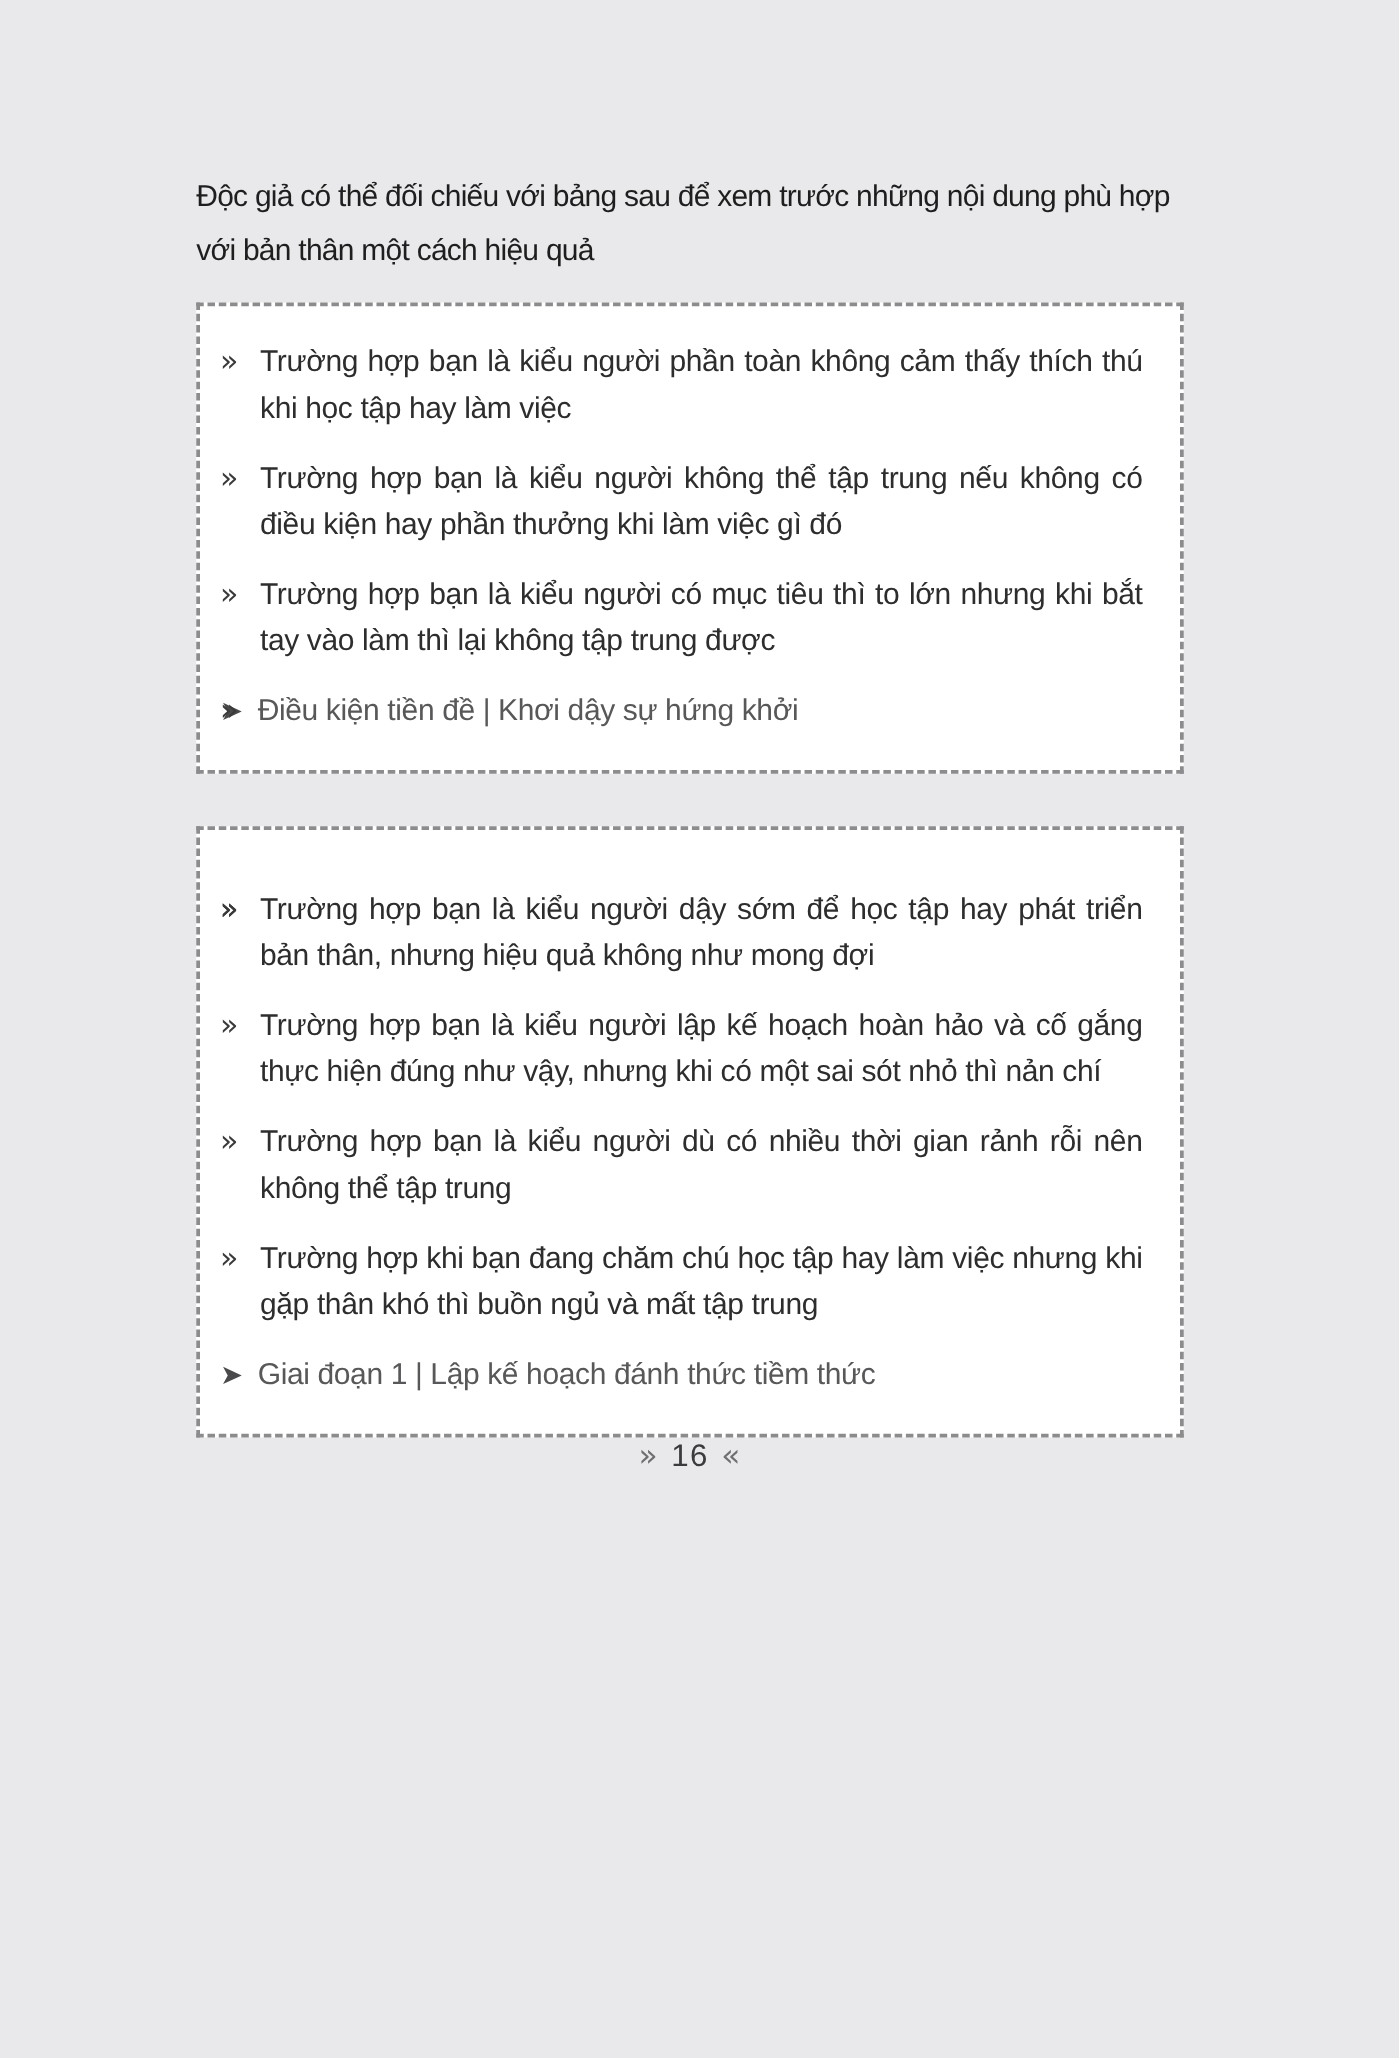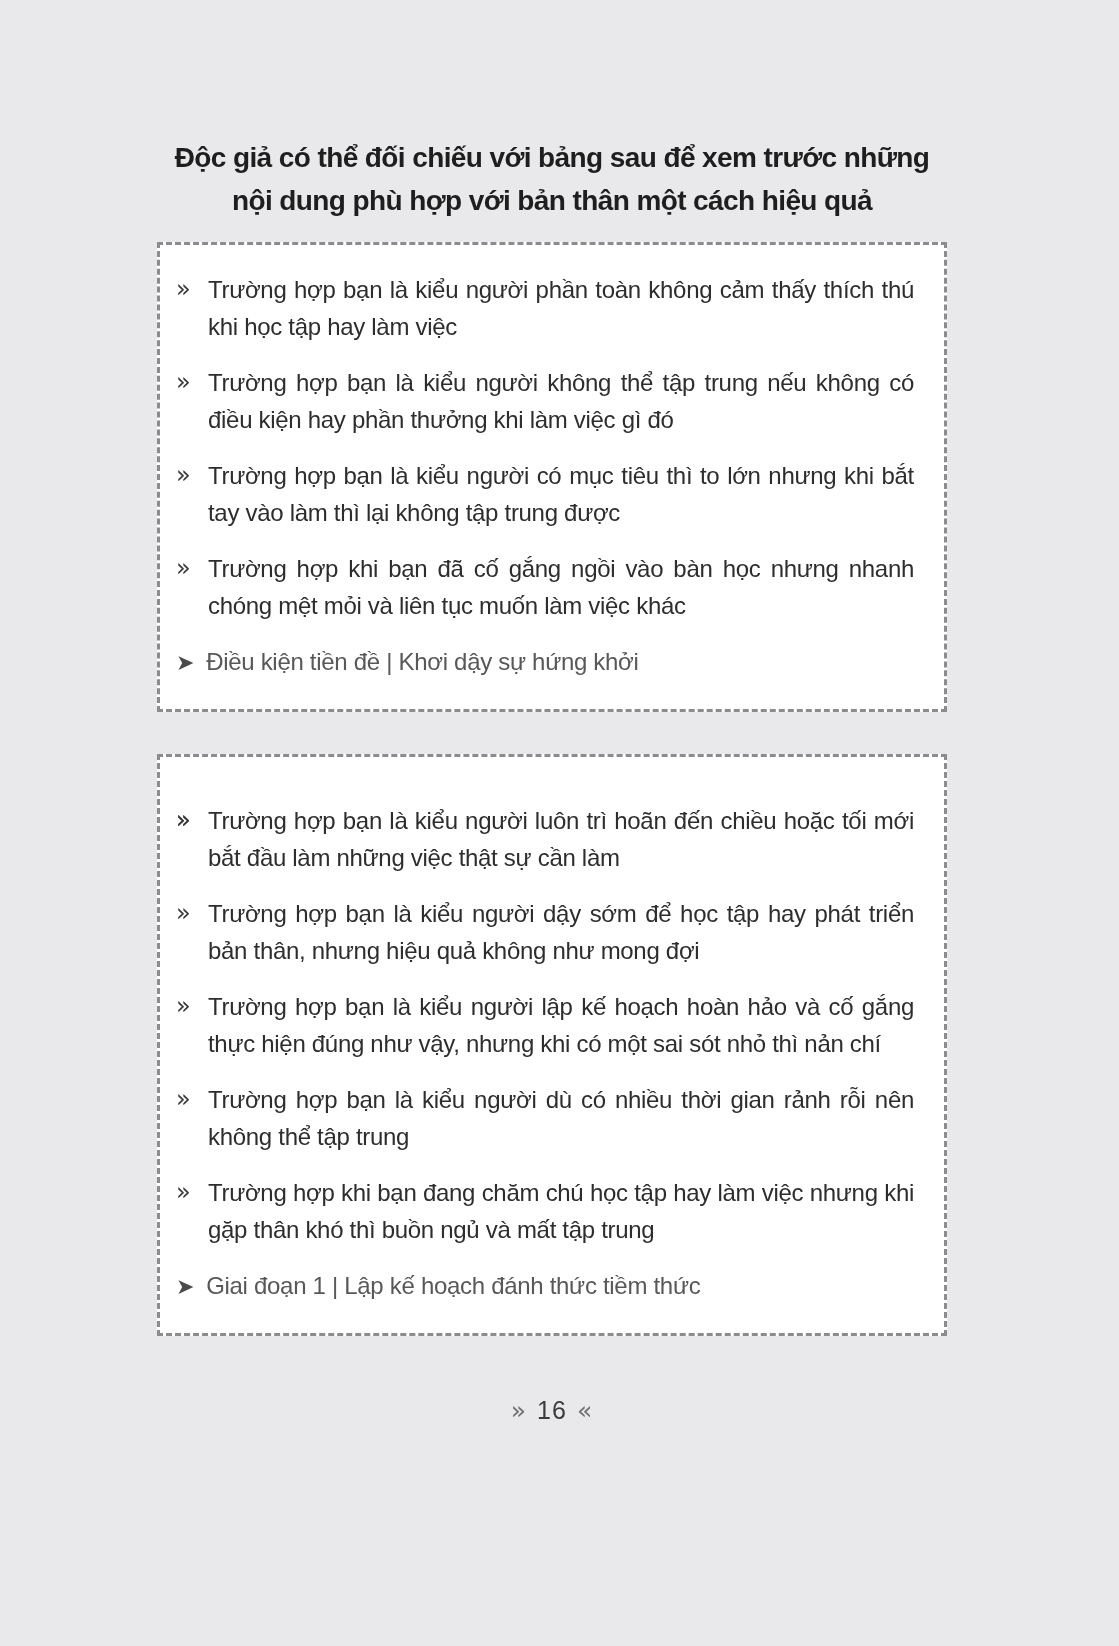--- a/index.html
+++ b/index.html
@@ -14,24 +14,23 @@
     margin: 0 auto;
   }
   .content {
     position: absolute;
     left: 157px;
     top: 0;
     width: 790px;
   }
   .heading {
     margin-top: 136px;
-    text-align: center;
-    font-size: 28px;
+    font-size: 24px;
     line-height: 43px;
-    font-weight: bold;
+    font-weight: normal;
     color: #1e1e1e;
     letter-spacing: -0.6px;
   }
   .case-box {
     margin-top: 20px;
     background: #ffffff;
     border: 3px dashed #8c8c8e;
     padding: 26px 30px 28px 16px;
   }
   .case-box.second { margin-top: 42px; }
@@ -61,21 +60,20 @@
     letter-spacing: -0.3px;
     white-space: nowrap;
   }
   .arrow-marker {
     font-family: "DejaVu Sans", sans-serif;
     font-size: 22px;
     margin-right: 12px;
     color: #4a4a4c;
   }
   .page-number {
-    margin-top: 60px;
     text-align: center;
     font-size: 25px;
     color: #3b3b3d;
     letter-spacing: 1px;
   }
   .page-number .guillemet {
     color: #6f6f72;
     font-family: "DejaVu Sans", sans-serif;
   }
   .page-number .num { margin: 0 10px; }
@@ -97,36 +95,34 @@
         <li class="case-item">
           <span class="bullet-marker">»</span>
           <span>Trường hợp bạn là kiểu người không thể tập trung nếu không có điều kiện hay phần thưởng khi làm việc gì đó</span>
         </li>
         <li class="case-item">
           <span class="bullet-marker">»</span>
           <span>Trường hợp bạn là kiểu người có mục tiêu thì to lớn nhưng khi bắt tay vào làm thì lại không tập trung được</span>
         </li>
         <li class="case-item">
           <span class="bullet-marker">»</span>
-          <span>Trường hợp khi bạn đã cố gắng ngồi vào bàn học nhưng nhanh chóng mệt mỏi và liên tục muốn làm việc khác</span>
         </li>
       </ul>
       <div class="box-footer">
         <span class="arrow-marker">➤</span><span>Điều kiện tiền đề | Khơi dậy sự hứng khởi</span>
       </div>
     </div>
 
     <div class="case-box second">
       <ul class="case-list">
         <li class="case-item">
           <span class="bullet-marker">»</span>
         </li>
         <li class="case-item">
           <span class="bullet-marker">»</span>
-          <span>Trường hợp bạn là kiểu người luôn trì hoãn đến chiều hoặc tối mới bắt đầu làm những việc thật sự cần làm</span>
         </li>
         <li class="case-item">
           <span class="bullet-marker">»</span>
           <span>Trường hợp bạn là kiểu người dậy sớm để học tập hay phát triển bản thân, nhưng hiệu quả không như mong đợi</span>
         </li>
         <li class="case-item">
           <span class="bullet-marker">»</span>
           <span>Trường hợp bạn là kiểu người lập kế hoạch hoàn hảo và cố gắng thực hiện đúng như vậy, nhưng khi có một sai sót nhỏ thì nản chí</span>
         </li>
         <li class="case-item">

